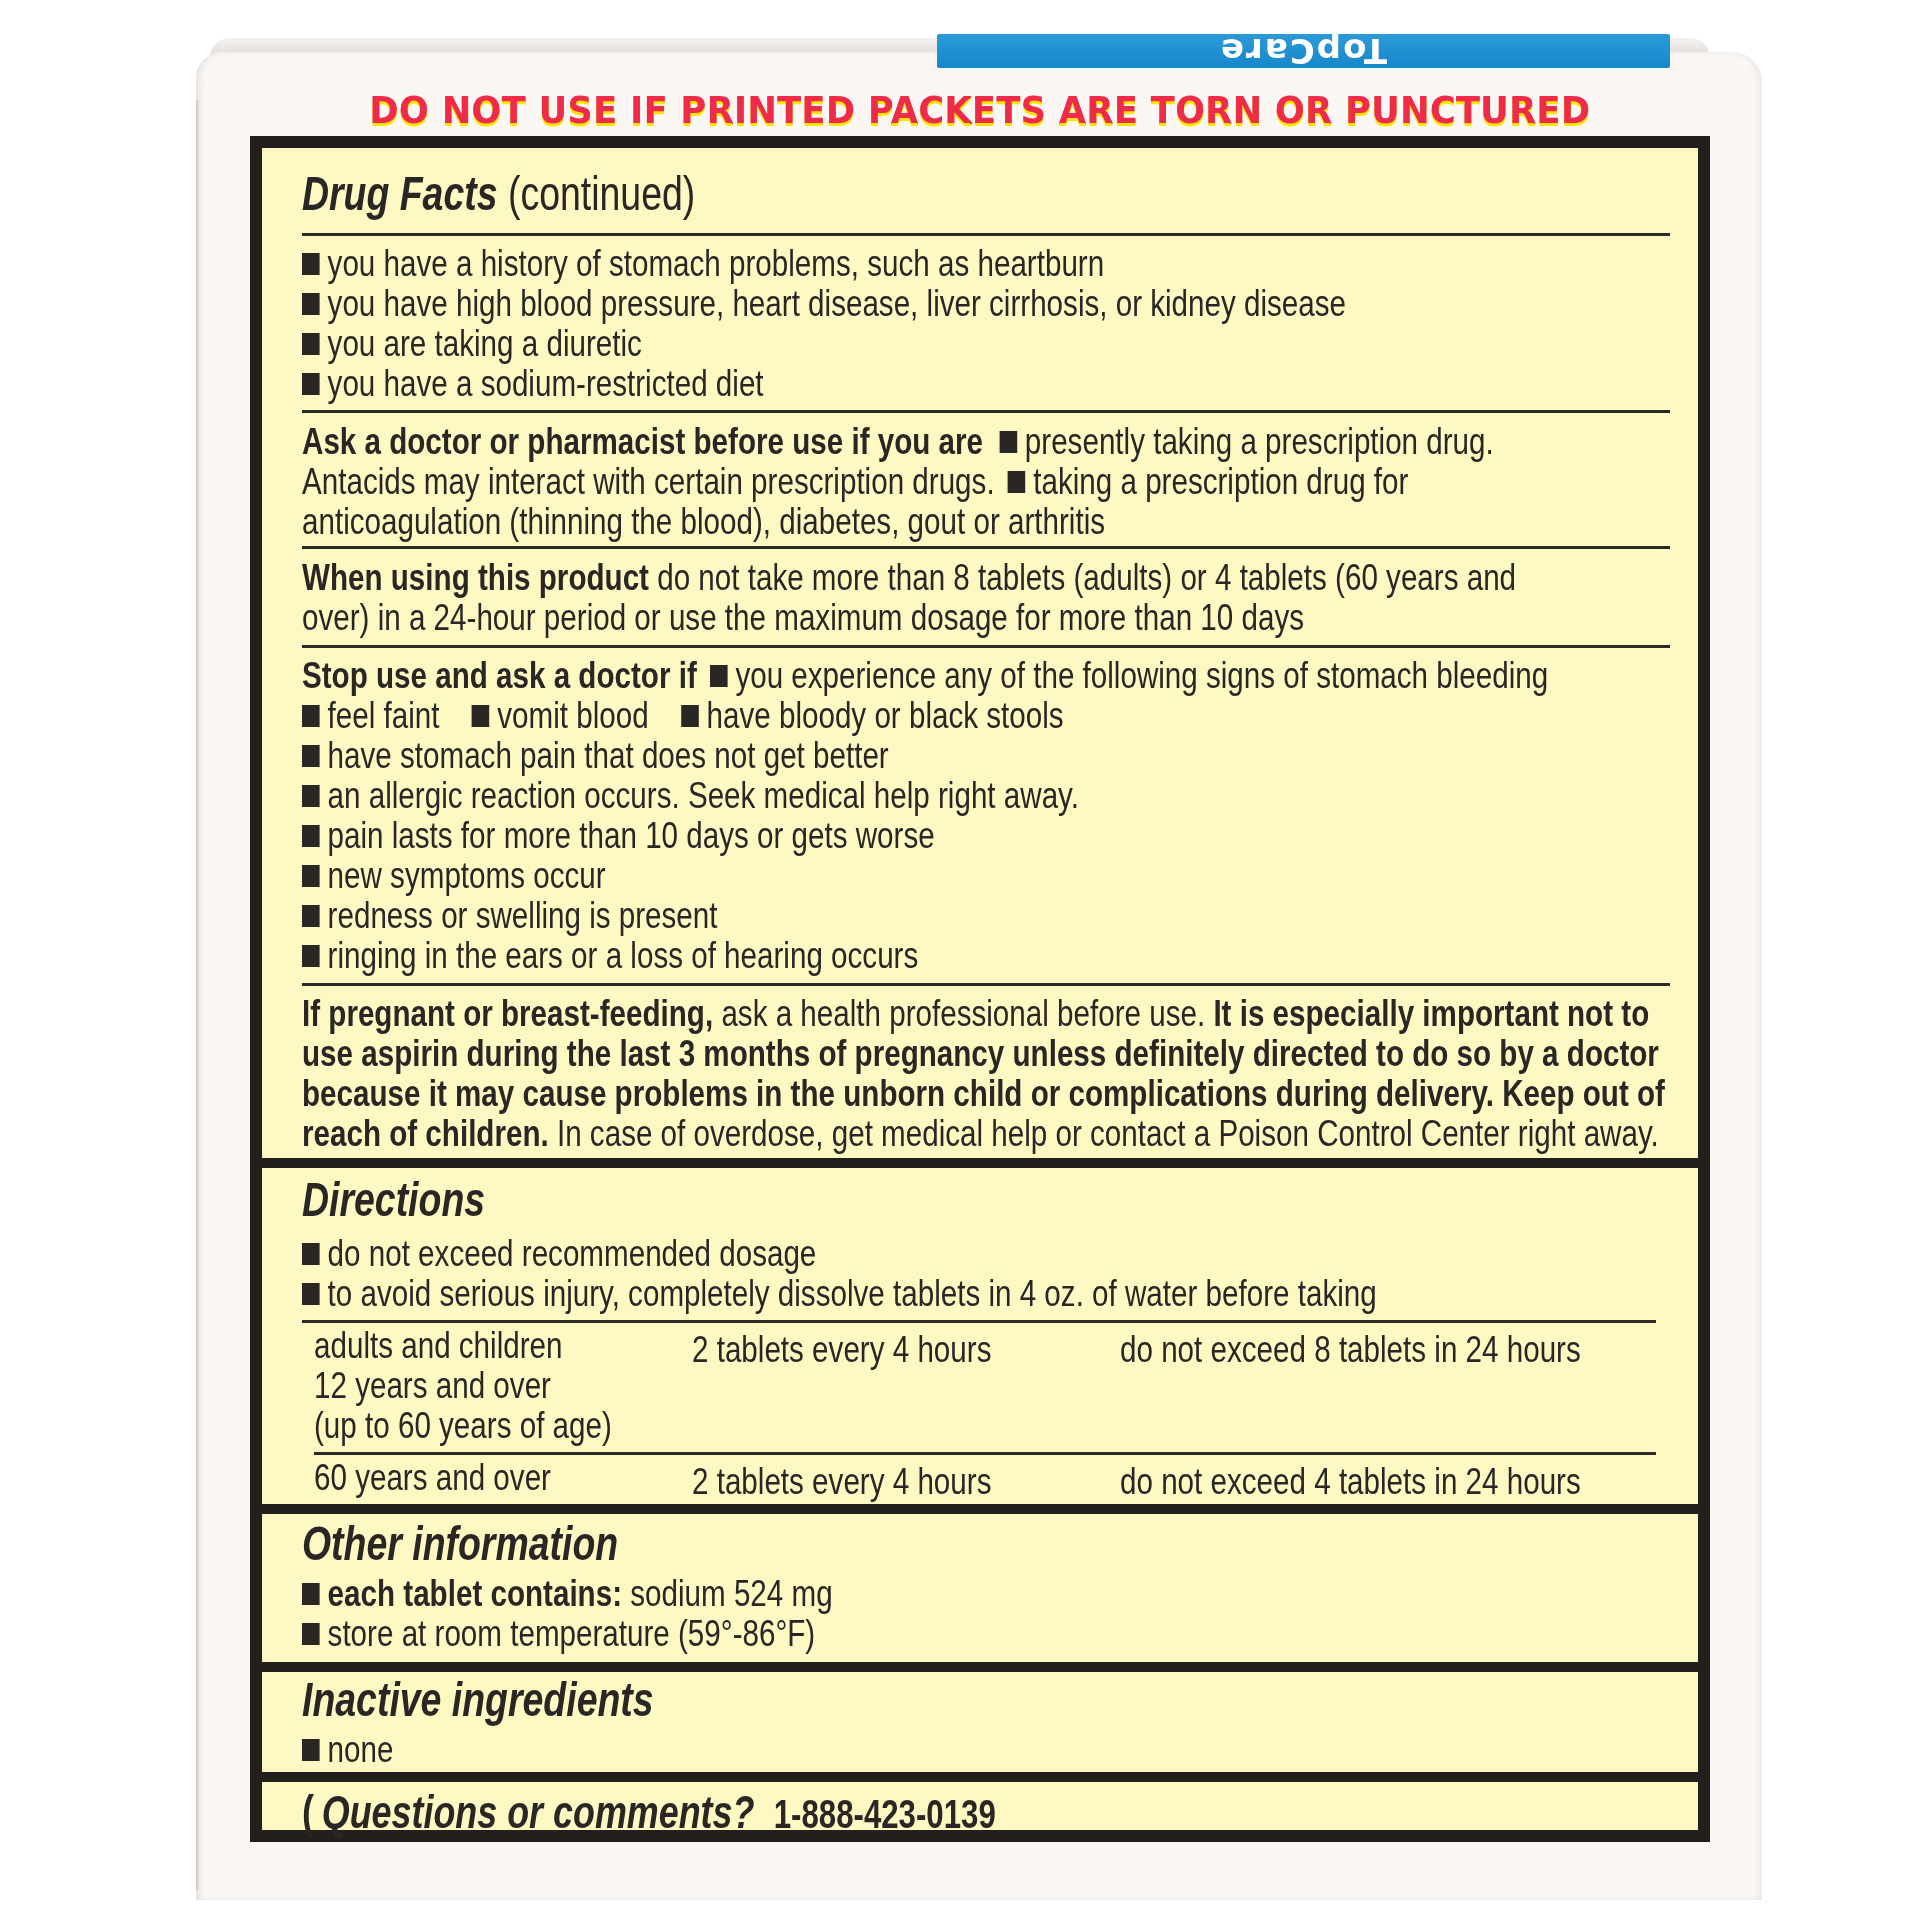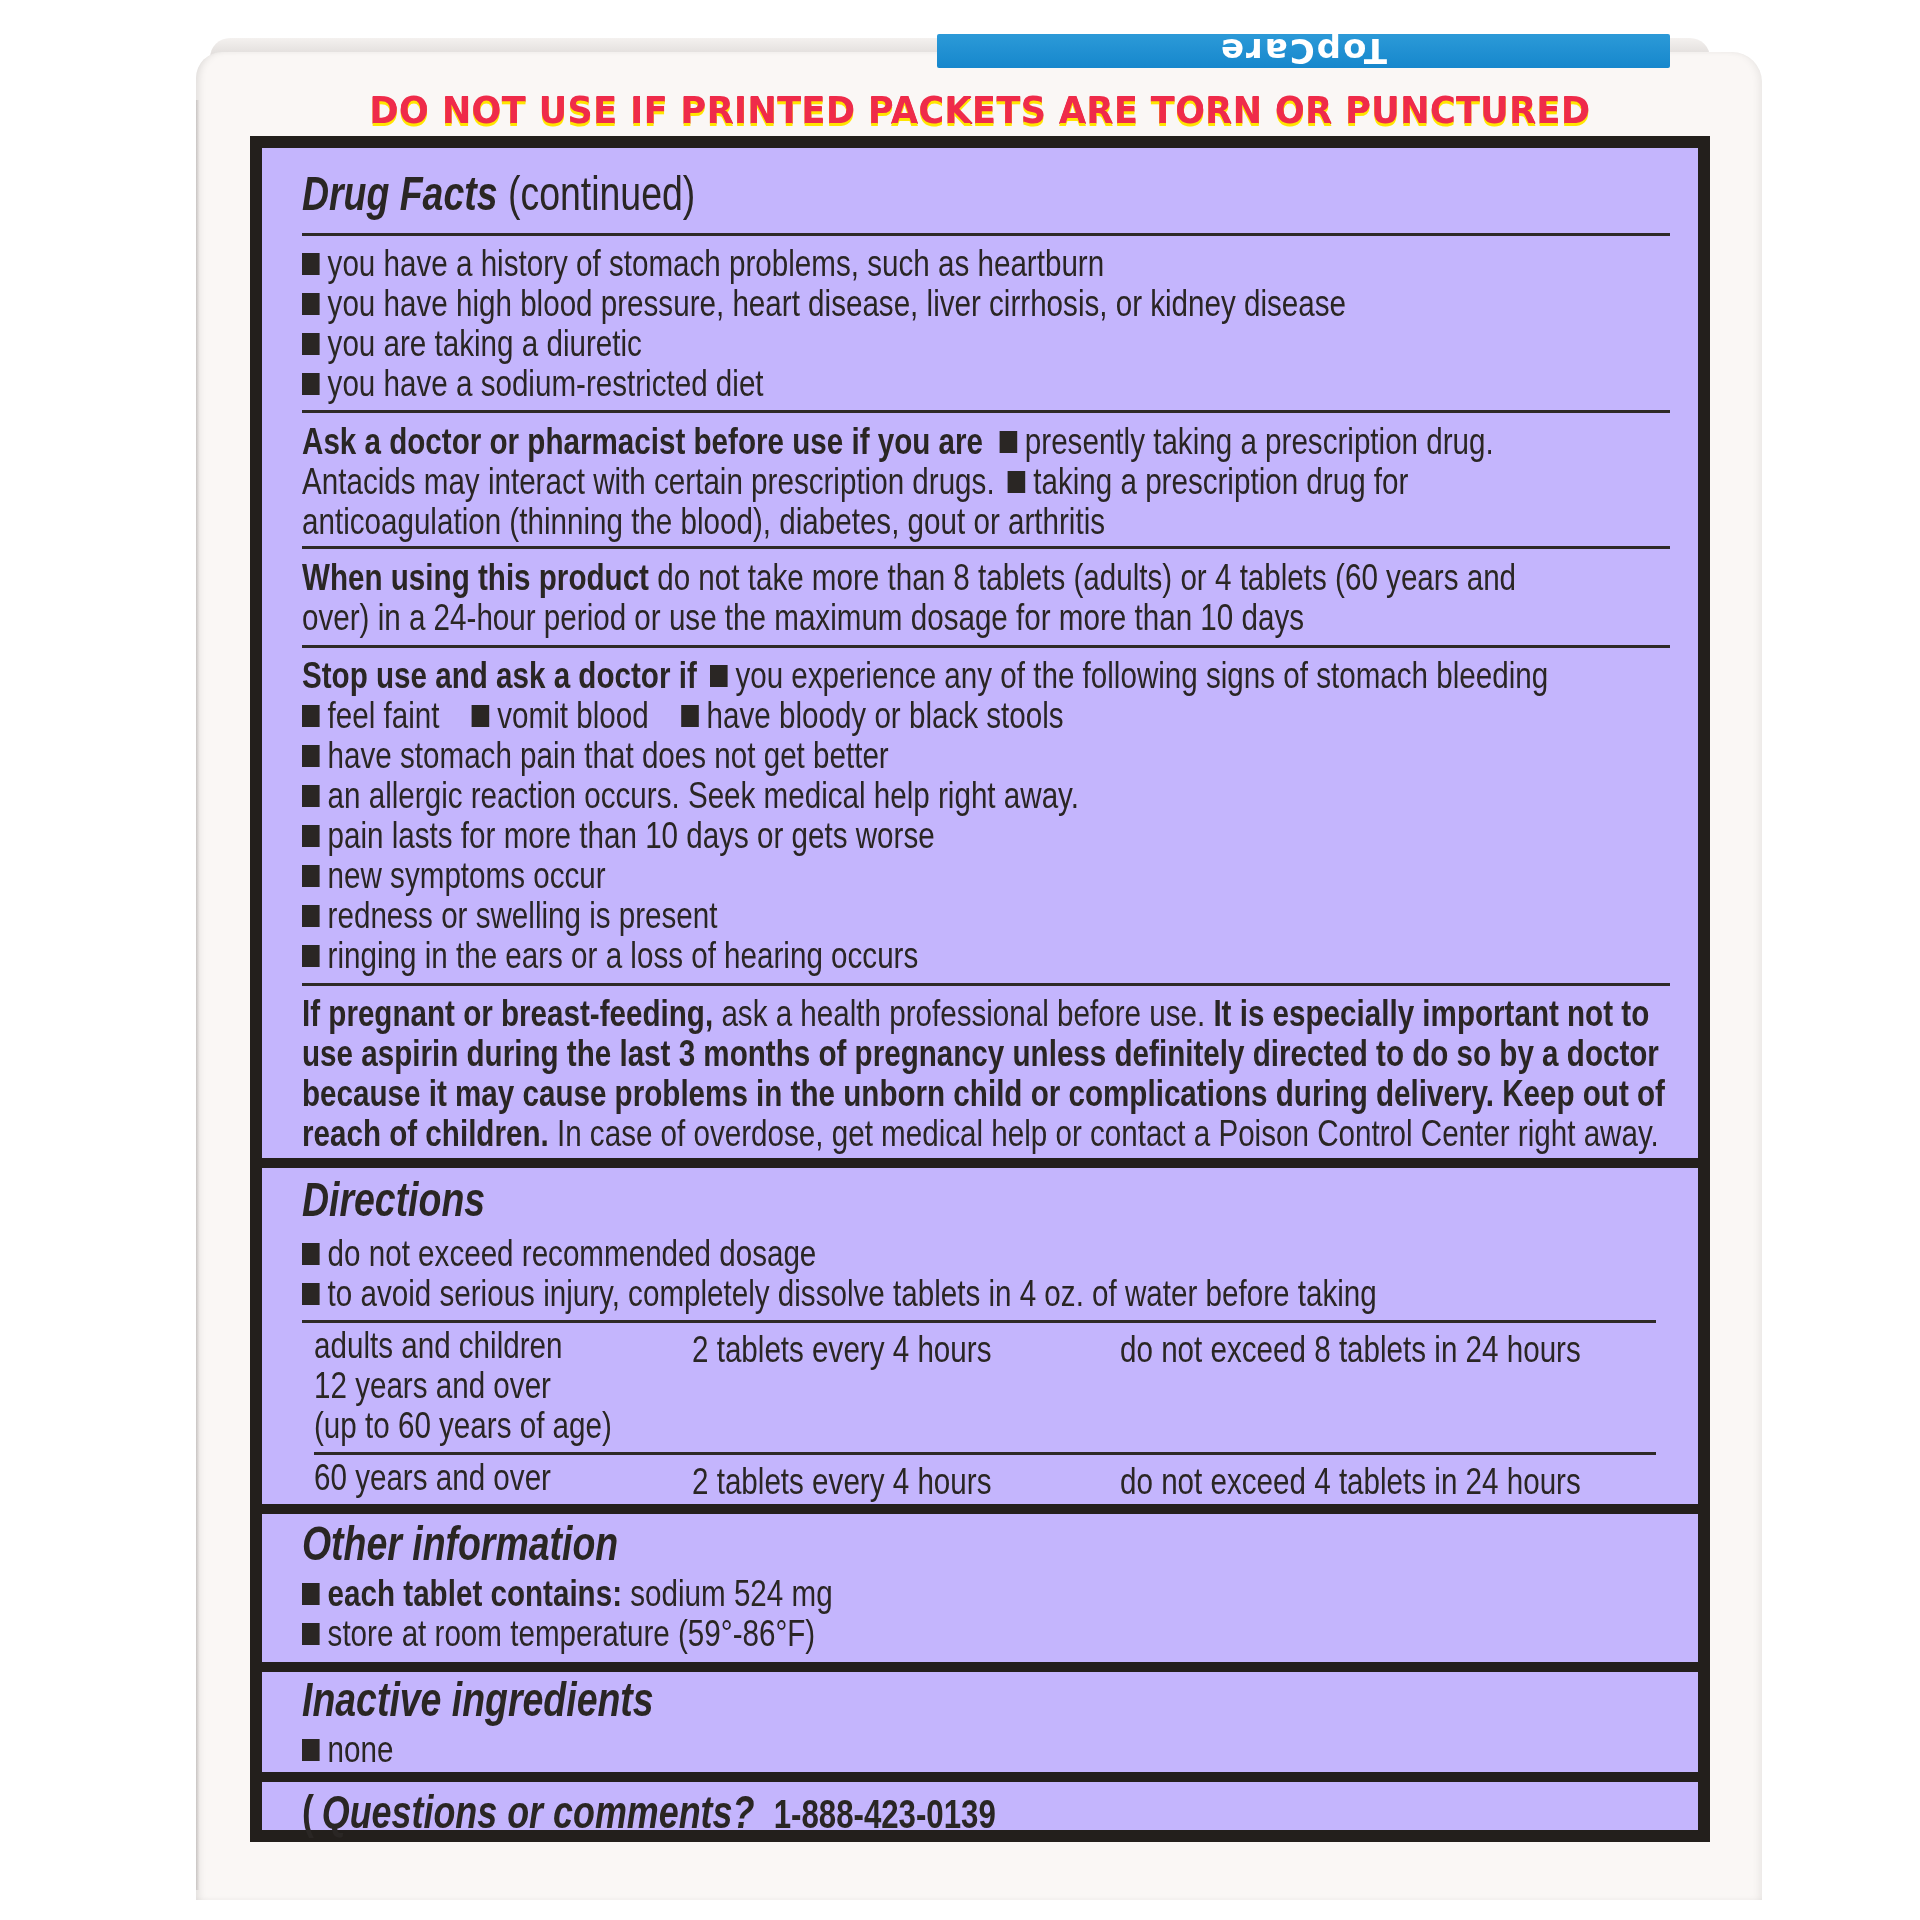--- a/index.html
+++ b/index.html
@@ -39,21 +39,21 @@
   .warning-banner {
     position: absolute; left: 250px; top: 88px; width: 1460px; text-align: center;
     font-family: "DejaVu Sans", sans-serif; font-weight: bold;
     font-size: 38px; letter-spacing: 0.5px; color: #ef2b4a;
     text-shadow: 0 3px 0 #ffe500, 0 1px 0 #c8103a;
     white-space: nowrap; transform: scaleX(0.92); transform-origin: center;
   }
   .facts-box {
     position: absolute; left: 250px; top: 136px; width: 1436px; height: 1682px;
     border: 12px solid #231f1c;
-    background: #c4b5fd;
+    background: #fef9c3;
   }
   .thick-rule { position: absolute; left: 0; right: 0; height: 10px; background: #231f1c; }
   .thin-rule { position: absolute; left: 40px; right: 28px; height: 3px; background: #2e2a27; }
   .text-line {
     position: absolute; left: 40px; font-size: 37px; line-height: 40px; white-space: nowrap;
     transform: scaleX(0.80); transform-origin: left center;
   }
   .heading-it {
     position: absolute; left: 40px; font-size: 48px; font-weight: bold; font-style: italic;
     white-space: nowrap; transform: scaleX(0.78); transform-origin: left center; line-height: 52px;

